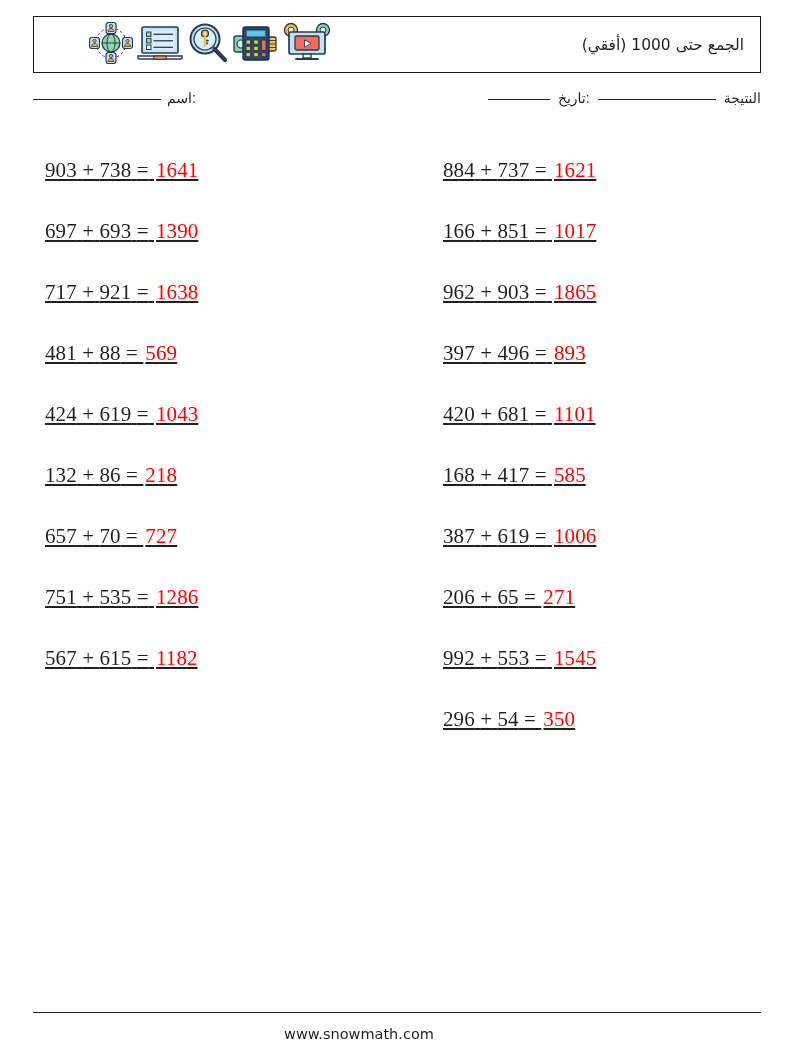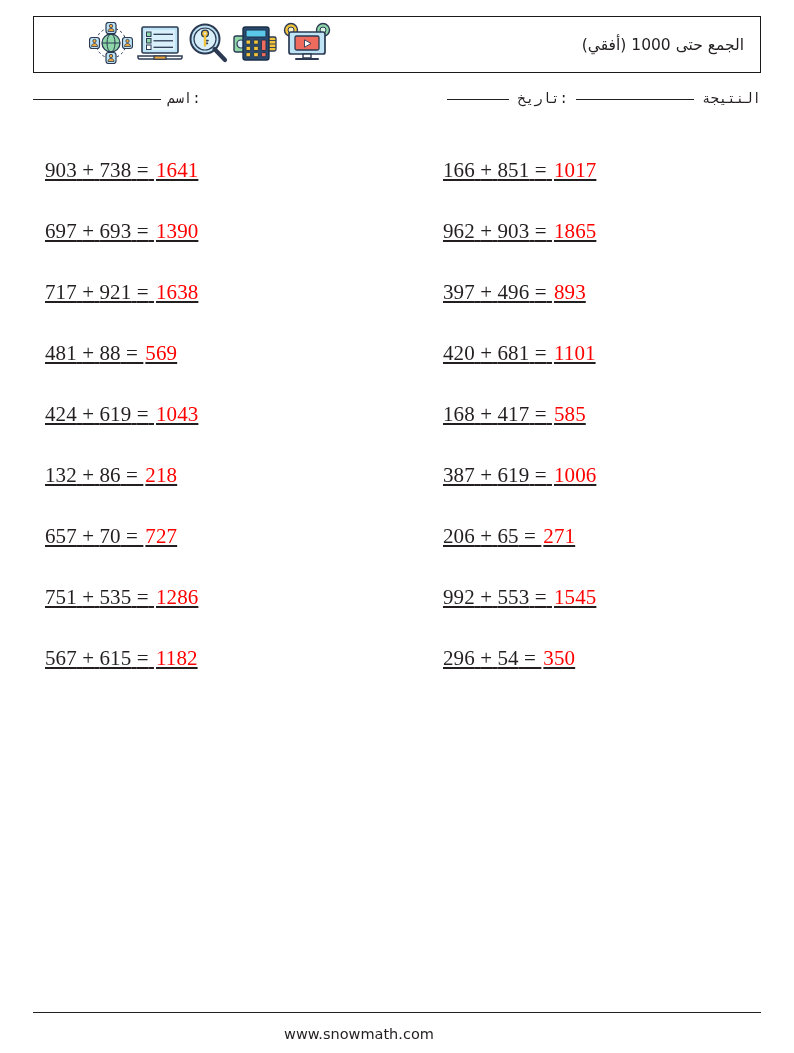--- a/index.html
+++ b/index.html
@@ -67,21 +67,21 @@
   .meta-right {
     position: absolute;
     right: 0;
     top: 0;
     display: flex;
     align-items: baseline;
     direction: rtl;
     gap: 0px;
   }
   .meta-label {
-    font-family: Liberation Mono, monospace;
+    font-family: Liberation Sans, sans-serif;
     font-size: 14px;
     color: #231f20;
     white-space: nowrap;
   }
   .rule {
     display: inline-block;
     border-bottom: 1.4px solid #231f20;
     height: 1px;
     position: relative;
     top: -3px;
@@ -269,20 +269,21 @@
     <div class="problem"><span>717</span> <span>+</span> <span>921</span> <span>=</span> <span class="answer">1638</span></div>
     <div class="problem"><span>481</span> <span>+</span> <span>88</span> <span>=</span> <span class="answer">569</span></div>
     <div class="problem"><span>424</span> <span>+</span> <span>619</span> <span>=</span> <span class="answer">1043</span></div>
     <div class="problem"><span>132</span> <span>+</span> <span>86</span> <span>=</span> <span class="answer">218</span></div>
     <div class="problem"><span>657</span> <span>+</span> <span>70</span> <span>=</span> <span class="answer">727</span></div>
     <div class="problem"><span>751</span> <span>+</span> <span>535</span> <span>=</span> <span class="answer">1286</span></div>
     <div class="problem"><span>567</span> <span>+</span> <span>615</span> <span>=</span> <span class="answer">1182</span></div>
   </div>
 
   <div class="col col-right">
+    <div class="problem"><span>884</span> <span>+</span> <span>737</span> <span>=</span> <span class="answer">1621</span></div>
     <div class="problem"><span>166</span> <span>+</span> <span>851</span> <span>=</span> <span class="answer">1017</span></div>
     <div class="problem"><span>962</span> <span>+</span> <span>903</span> <span>=</span> <span class="answer">1865</span></div>
     <div class="problem"><span>397</span> <span>+</span> <span>496</span> <span>=</span> <span class="answer">893</span></div>
     <div class="problem"><span>420</span> <span>+</span> <span>681</span> <span>=</span> <span class="answer">1101</span></div>
     <div class="problem"><span>168</span> <span>+</span> <span>417</span> <span>=</span> <span class="answer">585</span></div>
     <div class="problem"><span>387</span> <span>+</span> <span>619</span> <span>=</span> <span class="answer">1006</span></div>
     <div class="problem"><span>206</span> <span>+</span> <span>65</span> <span>=</span> <span class="answer">271</span></div>
     <div class="problem"><span>992</span> <span>+</span> <span>553</span> <span>=</span> <span class="answer">1545</span></div>
     <div class="problem"><span>296</span> <span>+</span> <span>54</span> <span>=</span> <span class="answer">350</span></div>
   </div>

